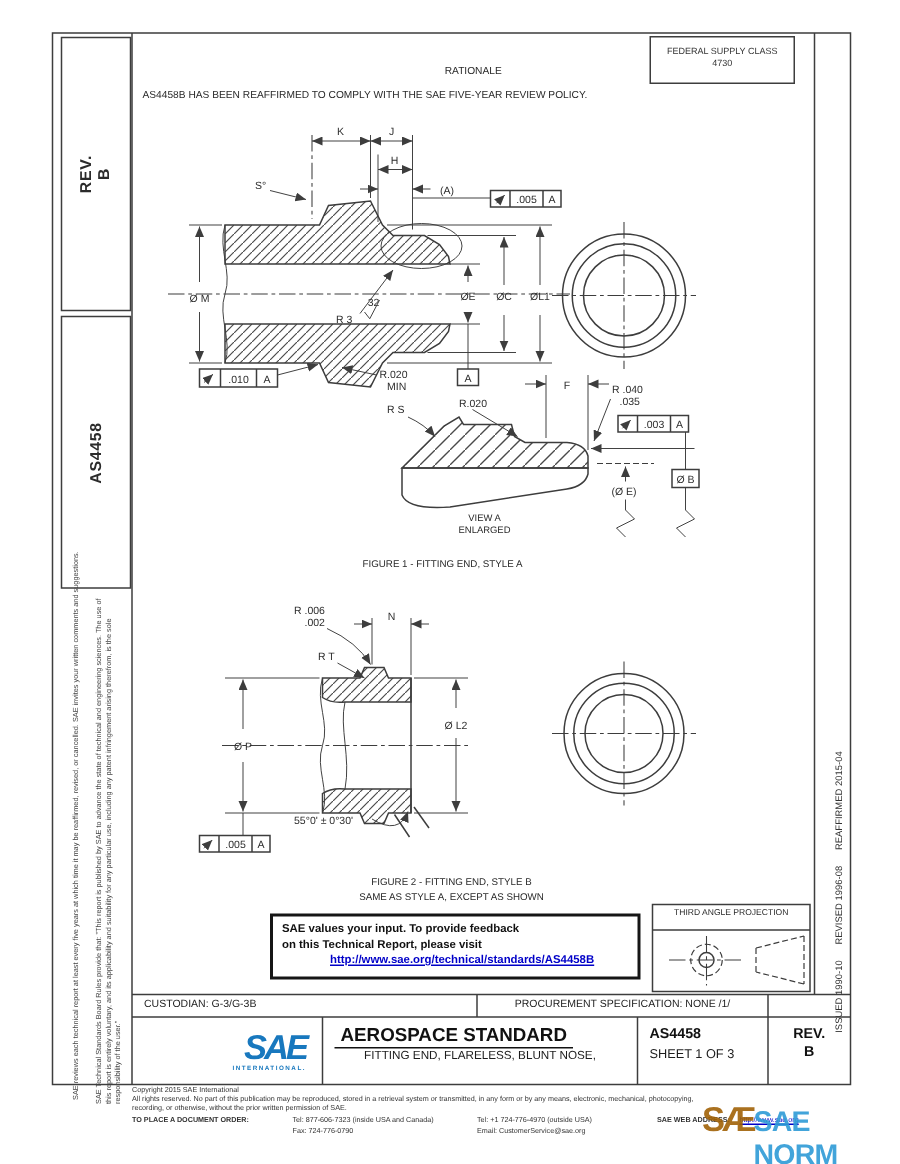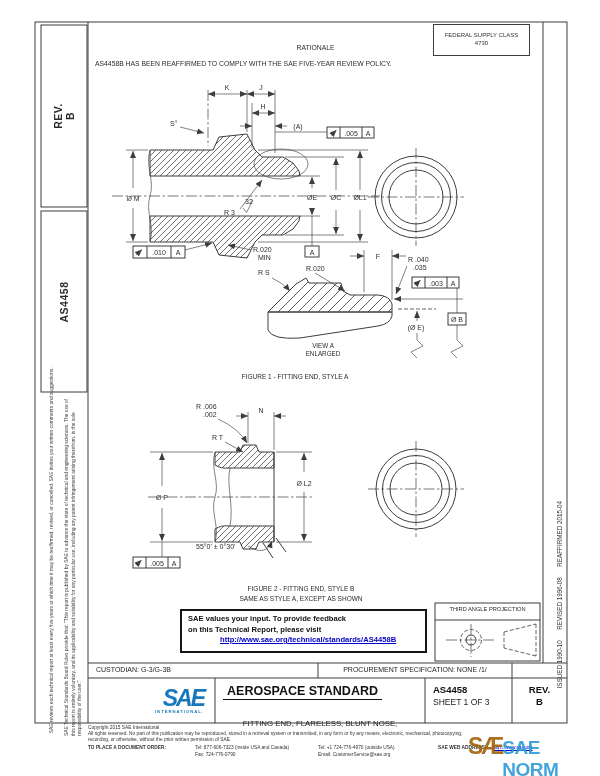--- a/index.html
+++ b/index.html
@@ -303,21 +303,21 @@
 <div class="abs cellText" style="left:318px;top:666px;width:194px;text-align:center;">PROCUREMENT SPECIFICATION: NONE /1/</div>
 
 <div class="abs" style="left:88px;top:678px;width:116px;height:45px;display:flex;flex-direction:column;align-items:flex-end;justify-content:center;">
   <div style="font-size:23px;font-weight:900;font-style:italic;color:#1878be;letter-spacing:-2px;line-height:22px;">SAE</div>
   <div style="font-size:4.2px;font-weight:bold;color:#1878be;letter-spacing:1px;">INTERNATIONAL.</div>
 </div>
 
 <div class="abs" style="left:215px;top:681px;width:175px;text-align:center;">
   <span style="font-size:12.5px;font-weight:bold;color:#111;border-bottom:1.2px solid #111;padding:0 4px 1px;">AEROSPACE STANDARD</span>
 </div>
-<div class="abs" style="left:215px;top:699px;width:210px;text-align:center;font-size:7.8px;line-height:9.5px;color:#1d1d1d;margin-top:20px;">
+<div class="abs" style="left:215px;top:699px;width:210px;text-align:center;font-size:7.8px;line-height:9.5px;color:#1d1d1d;">
   <div>FITTING END, FLARELESS, BLUNT NOSE,</div>
 </div>
 
 <div class="abs" style="left:433px;top:684px;font-size:9.5px;font-weight:bold;color:#111;">AS4458</div>
 <div class="abs" style="left:433px;top:697px;font-size:8.5px;color:#1d1d1d;">SHEET 1 OF 3</div>
 <div class="abs" style="left:512px;top:684px;width:55px;text-align:center;font-size:9.5px;font-weight:bold;line-height:12px;color:#111;">
   <div>REV.</div>
   <div>B</div>
 </div>
 

